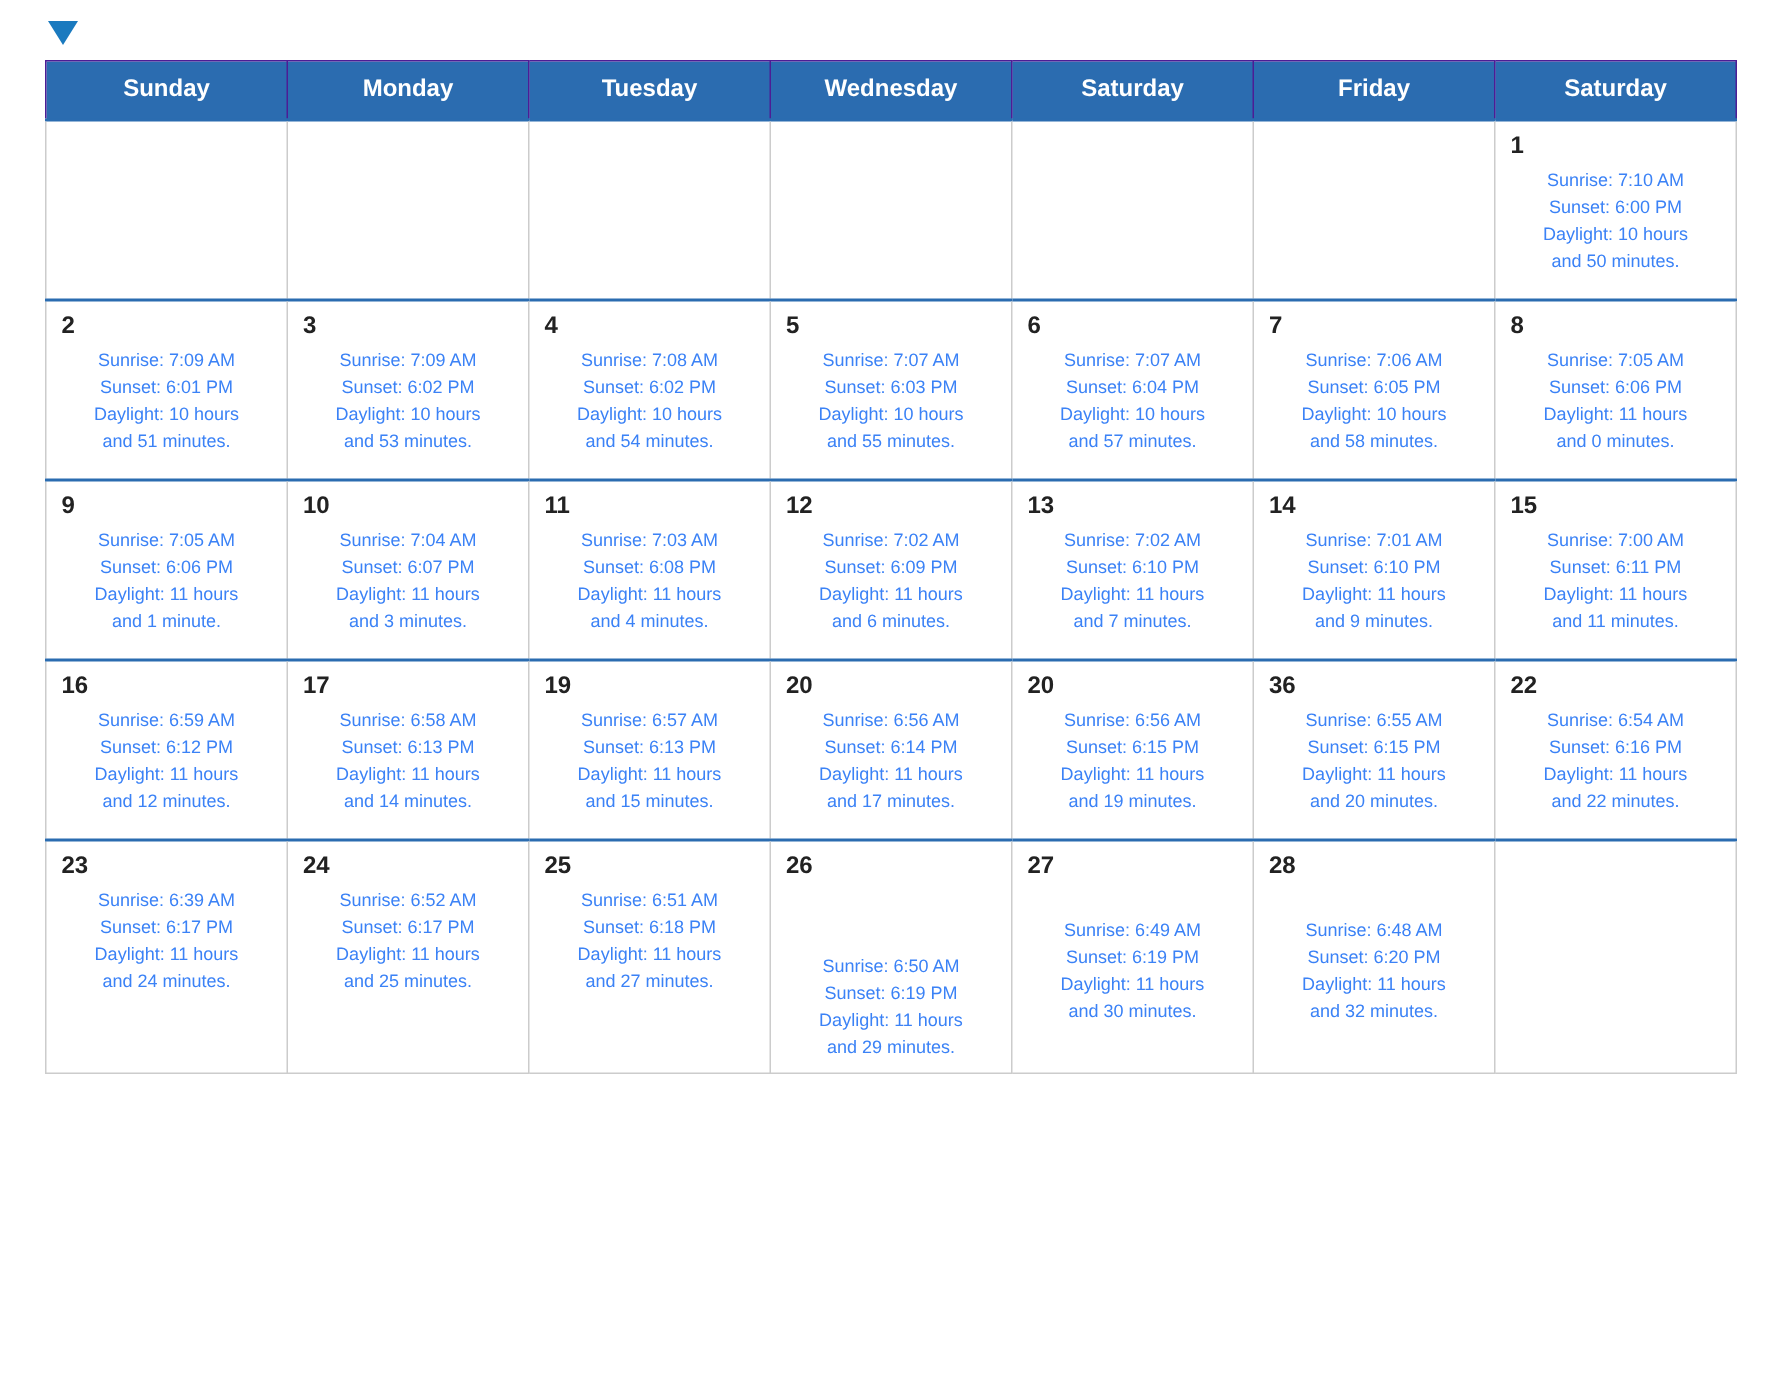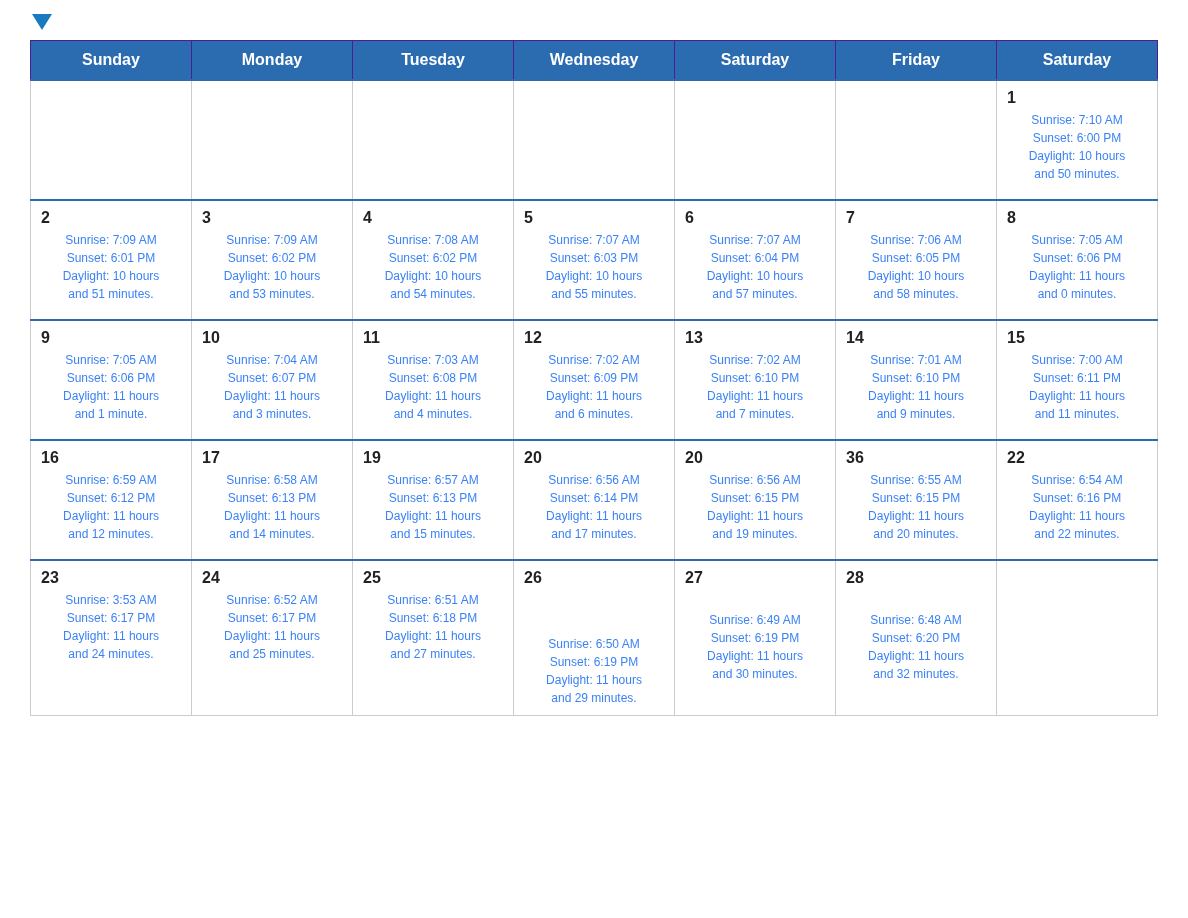--- a/index.html
+++ b/index.html
@@ -295,21 +295,21 @@
           <span class="day-number">22</span>
           <div class="day-info" style="white-space: pre-line;">Sunrise: 6:54 AM
 Sunset: 6:16 PM
 Daylight: 11 hours
 and 22 minutes.</div>
         </td>
       </tr>
       <tr class="week-row">
         <td>
           <span class="day-number">23</span>
-          <div class="day-info" style="white-space: pre-line;">Sunrise: 3:53 AM
+          <div class="day-info" style="white-space: pre-line;">Sunrise: 6:39 AM
 Sunset: 6:17 PM
 Daylight: 11 hours
 and 24 minutes.</div>
         </td>
         <td>
           <span class="day-number">24</span>
           <div class="day-info" style="white-space: pre-line;">Sunrise: 6:52 AM
 Sunset: 6:17 PM
 Daylight: 11 hours
 and 25 minutes.</div>

